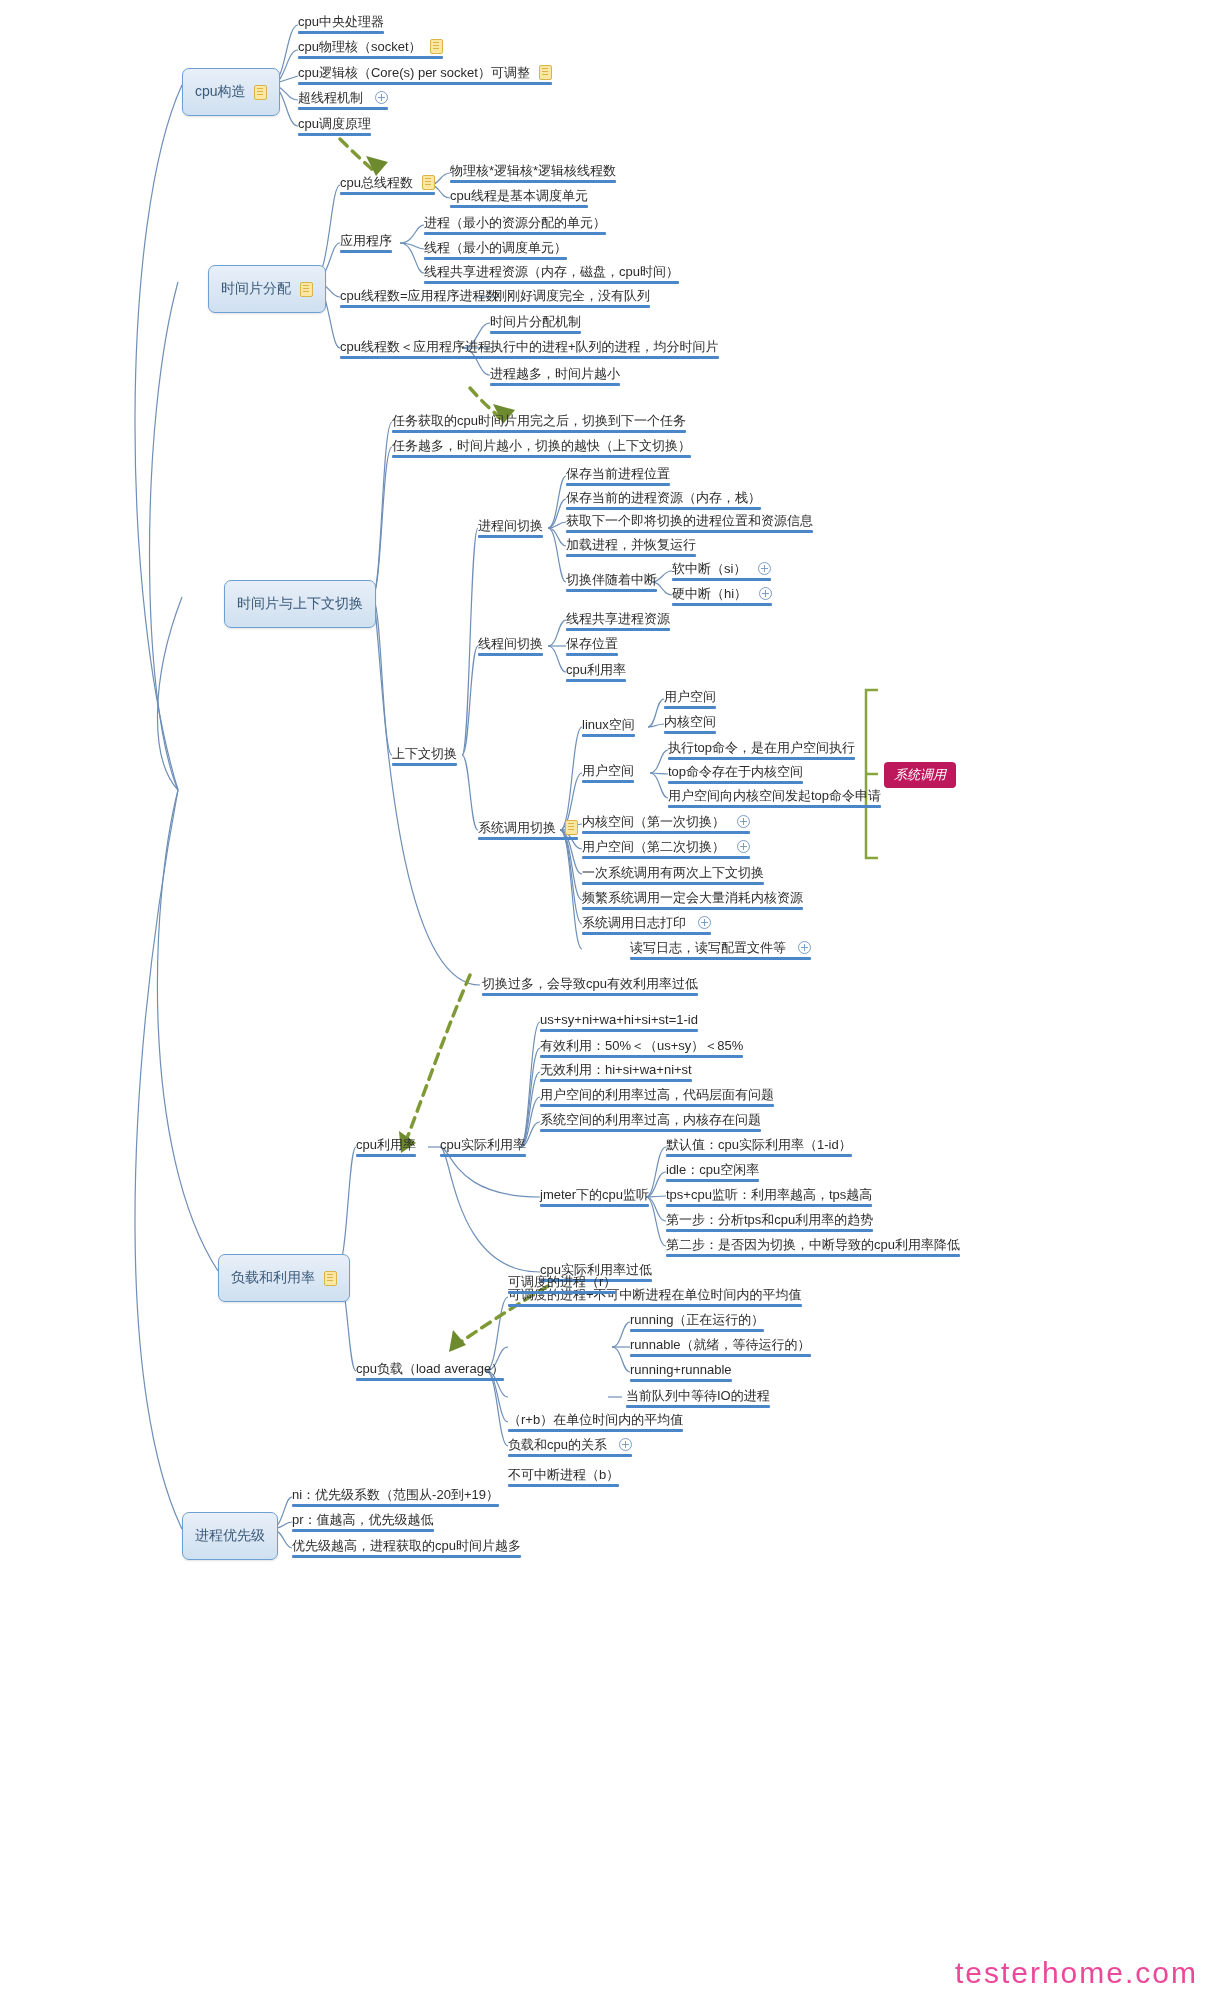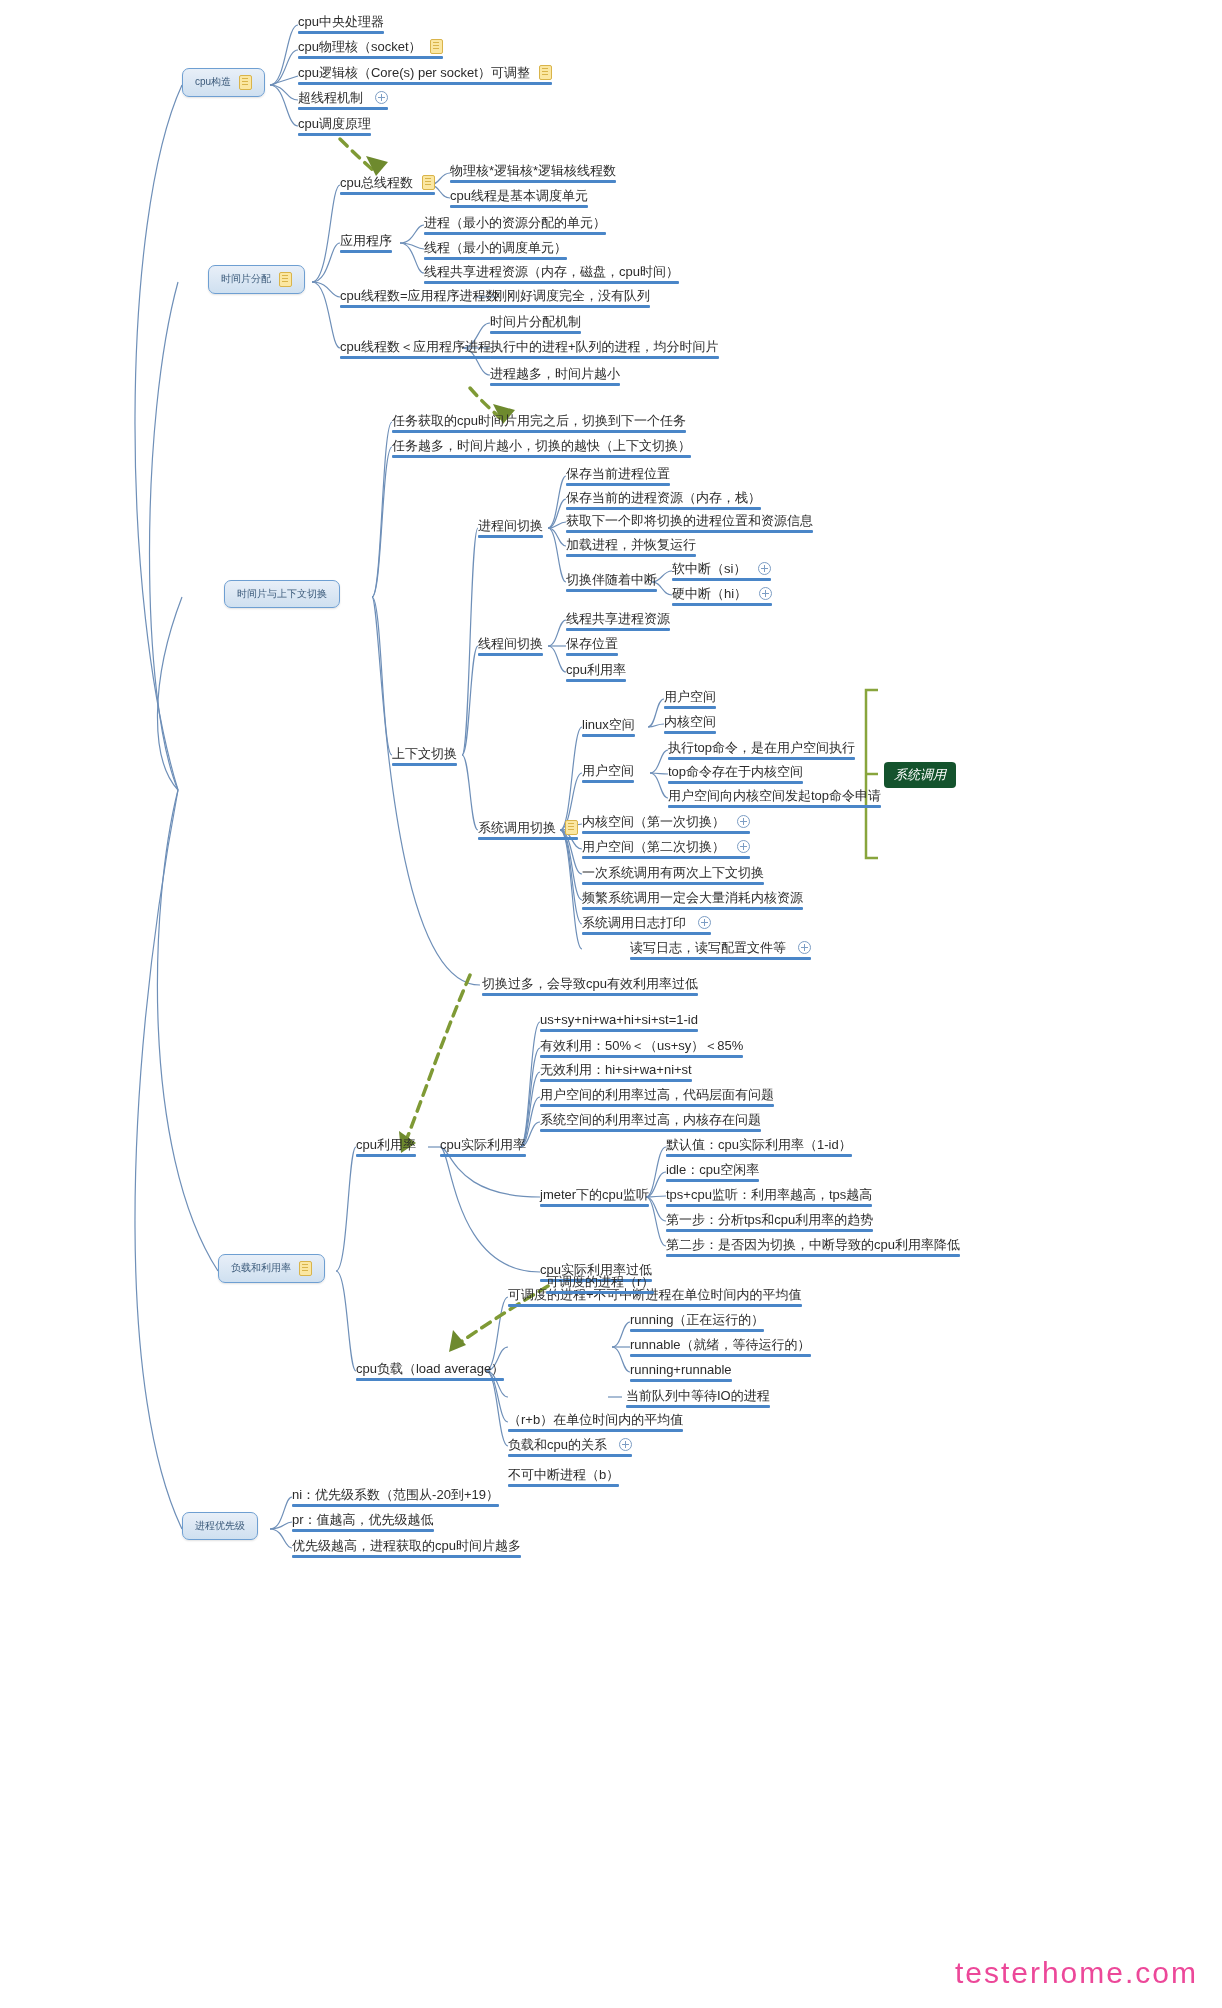--- a/index.html
+++ b/index.html
@@ -9,27 +9,27 @@
 
   
   .node{position:absolute;white-space:nowrap;color:#2b2b2b;font-size:13px;line-height:15px;
         padding:0 4px 3px 4px;}
   .node .txt{display:inline-block;vertical-align:middle;}
   .node.u::after{content:"";display:block;height:3px;background:#4a86c8;border-radius:1px;margin-top:2px;}
 
   
   .branch{position:absolute;background:linear-gradient(#e8eff8,#cfe0f0);
           border:1px solid #6e9fd2;border-radius:7px;color:#3b5a7a;
-          font-size:10px;padding:6px 12px;white-space:nowrap;
+          font-size:14px;padding:14px 12px;white-space:nowrap;
           box-shadow:0 1px 2px rgba(0,0,0,.12);}
   .branch.big{font-size:22px;padding:14px 18px;border-radius:10px;color:#2f5f8f;
               background:linear-gradient(#eef4fb,#cfe2f3);border:2px solid #5b92cf;}
 
   
-  .green{position:absolute;background:#14532d;color:#fff;font-style:italic;
+  .green{position:absolute;background:#be185d;color:#fff;font-style:italic;
          font-size:13px;padding:4px 10px;border-radius:4px;white-space:nowrap;}
 
   
   .noteicon{display:inline-block;width:11px;height:13px;vertical-align:middle;margin-left:5px;
             background:#fbe7a2;border:1px solid #d9b44a;border-radius:2px;position:relative;}
   .noteicon::before{content:"";position:absolute;left:2px;top:2px;width:6px;height:1px;
             box-shadow:0 3px 0 #d9b44a,0 6px 0 #d9b44a;background:#d9b44a;}
 
   
   .plus{display:inline-block;width:11px;height:11px;border:1px solid #7c9dc4;border-radius:50%;
@@ -409,21 +409,21 @@
   <div class="node u" style="left:536px;top:1261px;">
     <span class="txt">cpu实际利用率过低</span>
   </div>
 
   <div class="node u" style="left:352px;top:1360px;">
     <span class="txt">cpu负载（load average）</span>
   </div>
   <div class="node u" style="left:504px;top:1286px;">
     <span class="txt">可调度的进程+不可中断进程在单位时间内的平均值</span>
   </div>
-  <div class="node u" style="left:504px;top:1273px;margin-left:38px;">
+  <div class="node u" style="left:504px;top:1273px;">
     <span class="txt">可调度的进程（r）</span>
   </div>
   <div class="node u" style="left:626px;top:1311px;">
     <span class="txt">running（正在运行的）</span>
   </div>
   <div class="node u" style="left:626px;top:1336px;">
     <span class="txt">runnable（就绪，等待运行的）</span>
   </div>
   <div class="node u" style="left:626px;top:1361px;">
     <span class="txt">running+runnable</span>

